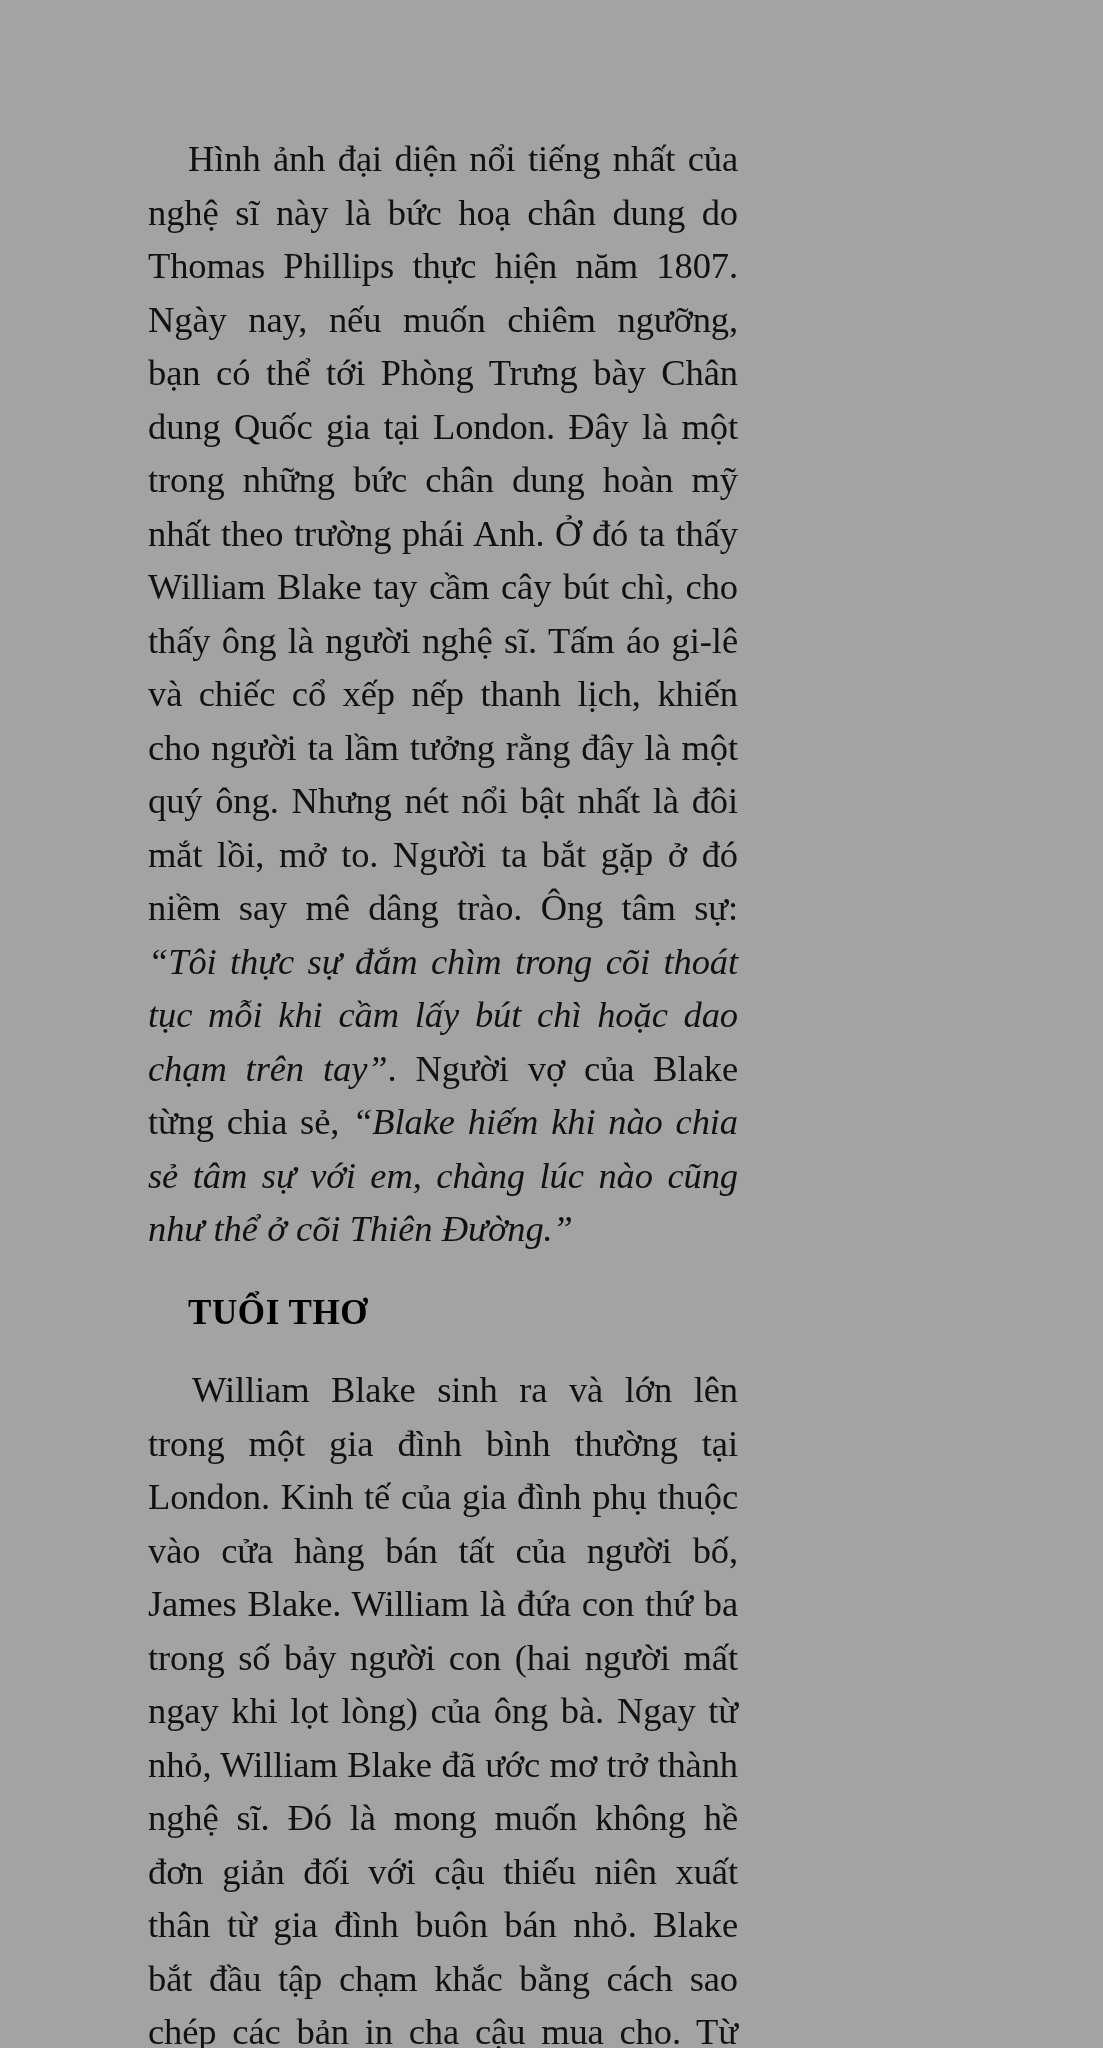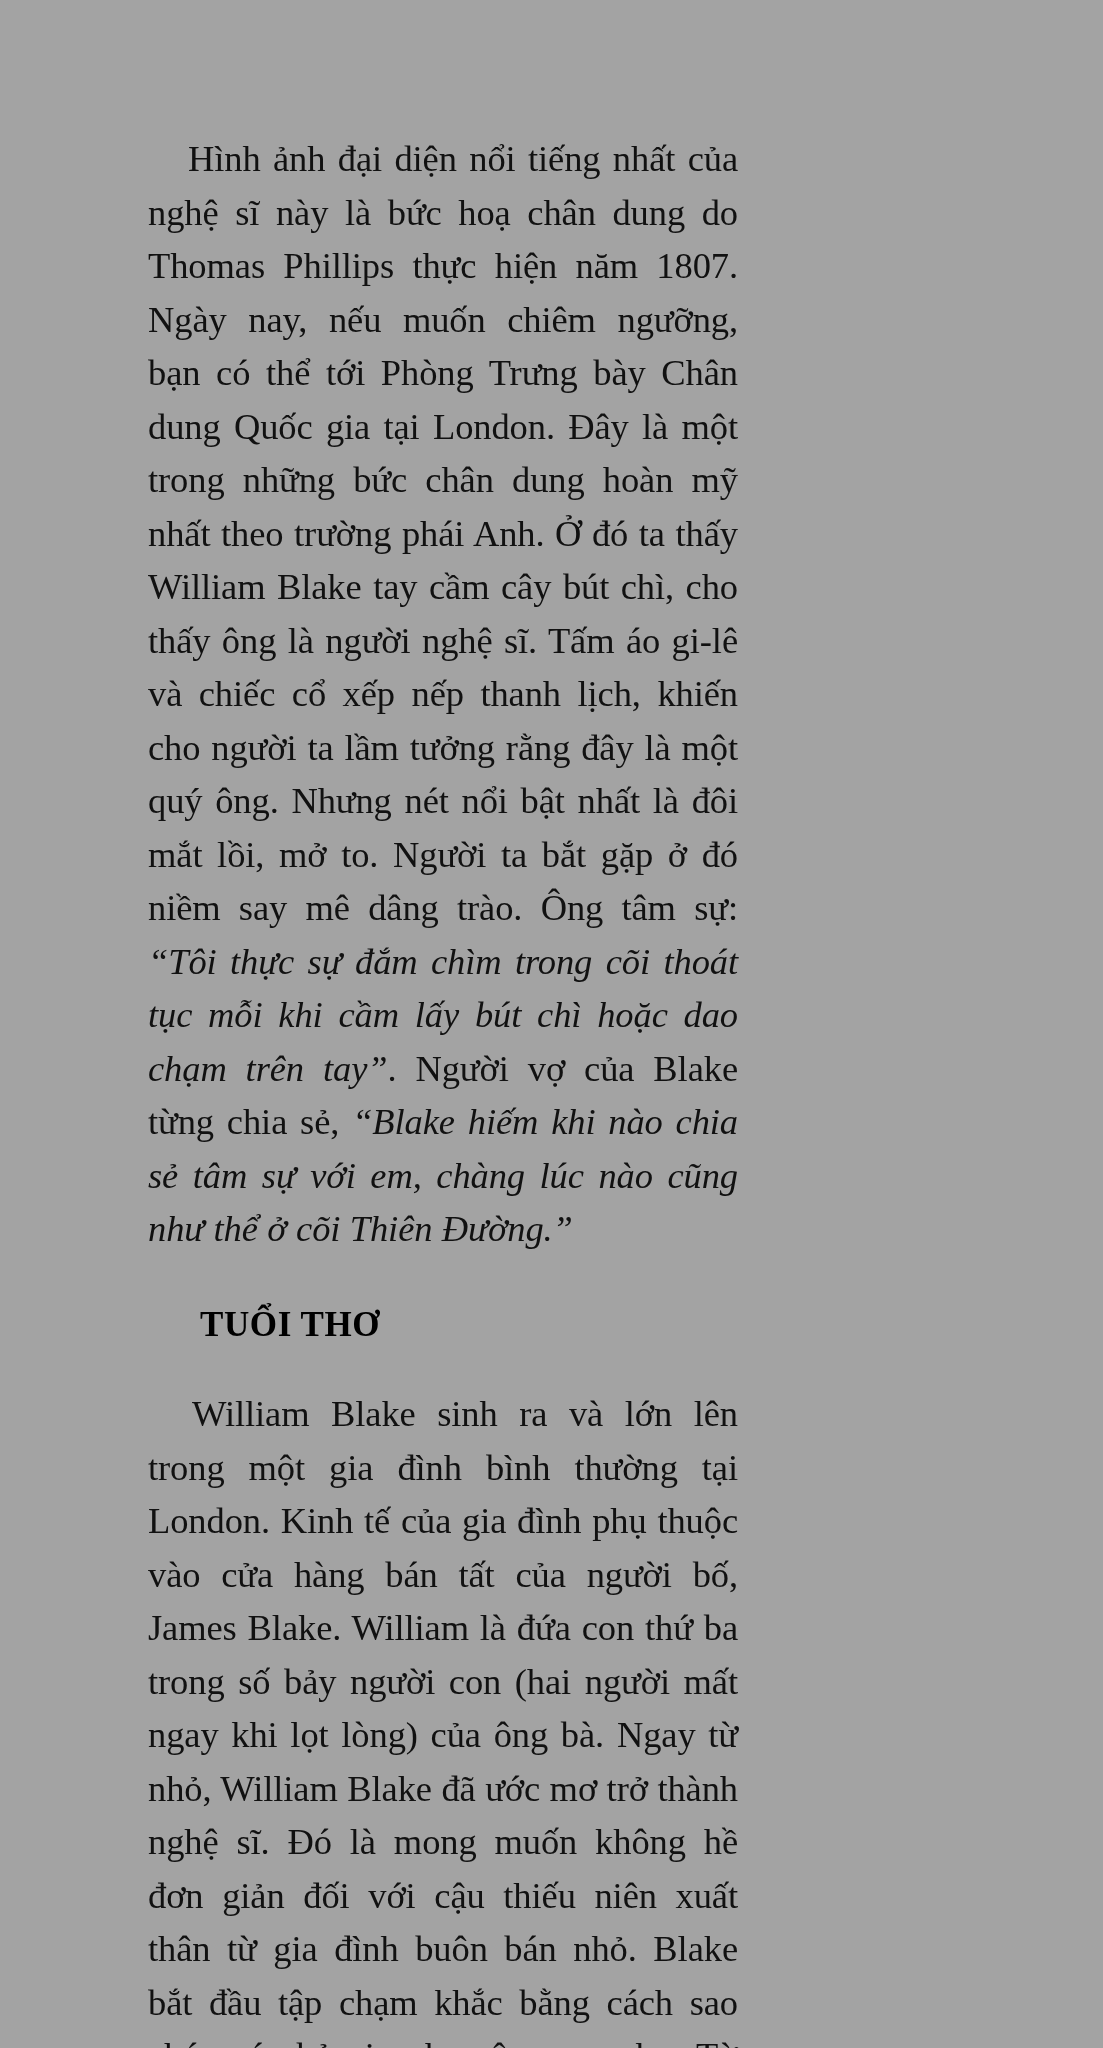--- a/index.html
+++ b/index.html
@@ -49,21 +49,21 @@
 
   p.body-par.second {
     text-indent: 44px;
   }
 
   .quote {
     font-style: italic;
   }
 
   h2.section-heading {
-    margin: 12px;
+    margin: 0;
     font-size: 35px;
     line-height: 53.5px;
     font-weight: bold;
     letter-spacing: 0.6px;
     color: #000000;
     text-indent: 0;
     padding-left: 40px;
   }
 
   .gap-before-heading { height: 30px; }

